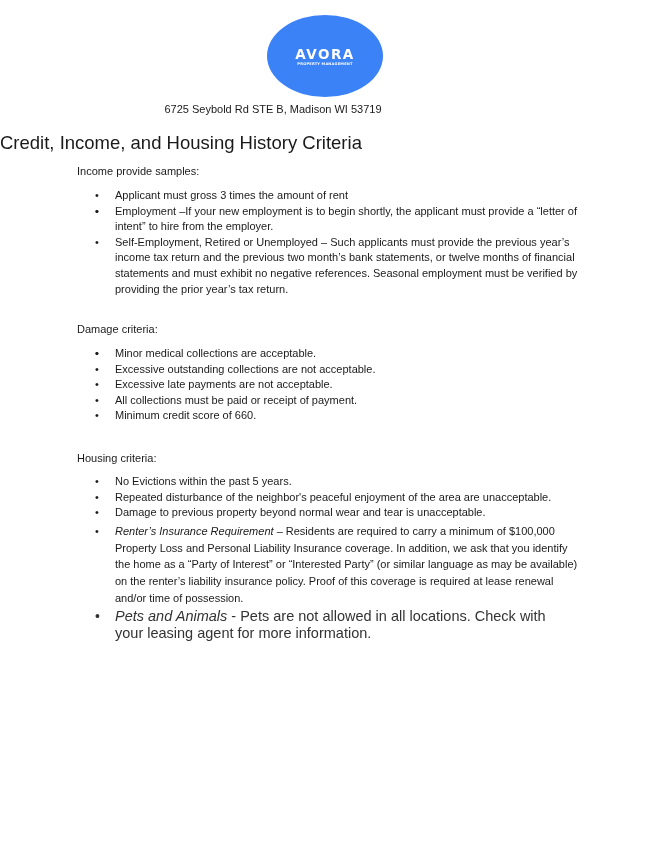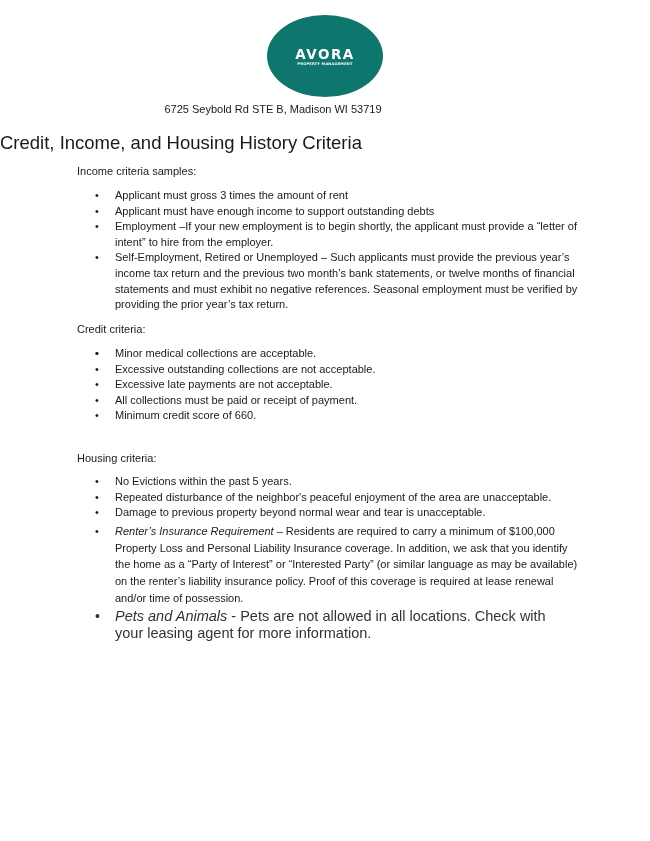--- a/index.html
+++ b/index.html
@@ -105,50 +105,49 @@
       padding-right: 80px !important;
     }
     li.large .bullet {
       font-size: 14px !important;
       top: 0px !important;
     }
   </style>
 </head>
 <body>
 
-<div class="logo" style="background: #0f766e;">
+<div class="logo" style="background: #3b82f6;">
   <div class="logo-name">AVORA</div>
   <div class="logo-sub">PROPERTY MANAGEMENT</div>
 </div>
 
 <div class="address">6725 Seybold Rd STE B, Madison WI 53719</div>
 
 <div class="title">Credit, Income, and Housing History Criteria</div>
 
-<div class="section-heading" style="top:164px;">Income criteria samples:</div>
+<div class="section-heading" style="top:164px;">Income provide samples:</div>
 <ul class="crit" style="top:188px;">
   <li>
     <span class="bullet">•</span>
     <span>Applicant must gross 3 times the amount of rent</span>
   </li>
   <li>
     <span class="bullet">•</span>
-    <span>Applicant must have enough income to support outstanding debts</span>
   </li>
   <li>
     <span class="bullet">•</span>
     <span>Employment –If your new employment is to begin shortly, the applicant must provide a “letter of intent” to hire from the employer.</span>
   </li>
   <li>
     <span class="bullet">•</span>
     <span>Self-Employment, Retired or Unemployed – Such applicants must provide the previous year’s income tax return and the previous two month’s bank statements, or twelve months of financial statements and must exhibit no negative references. Seasonal employment must be verified by providing the prior year’s tax return.</span>
   </li>
 </ul>
 
-<div class="section-heading" style="top:322px;">Credit criteria:</div>
+<div class="section-heading" style="top:322px;">Damage criteria:</div>
 <ul class="crit" style="top:346px;">
   <li>
     <span class="bullet">•</span>
   </li>
   <li>
     <span class="bullet">•</span>
     <span>Minor medical collections are acceptable.</span>
   </li>
   <li>
     <span class="bullet">•</span>

